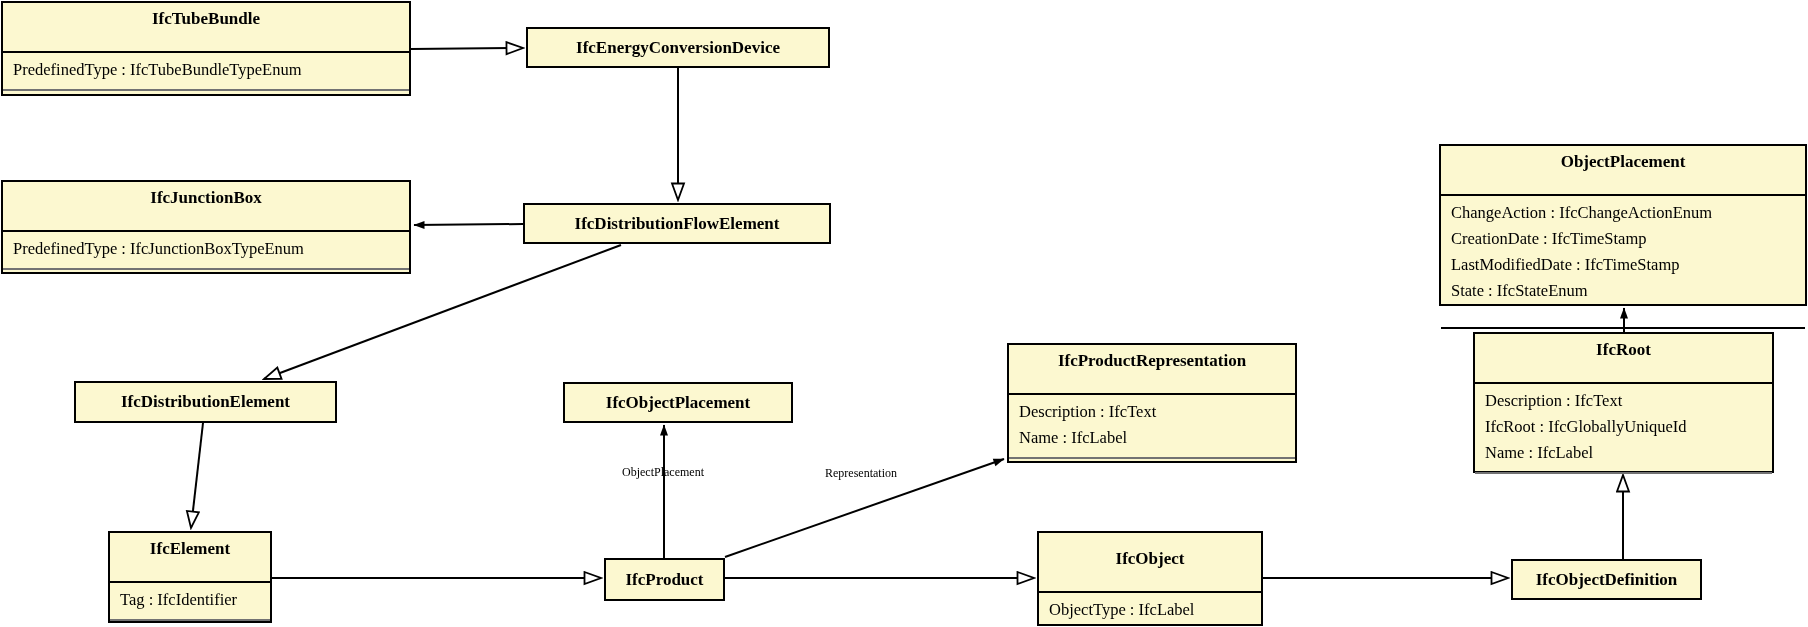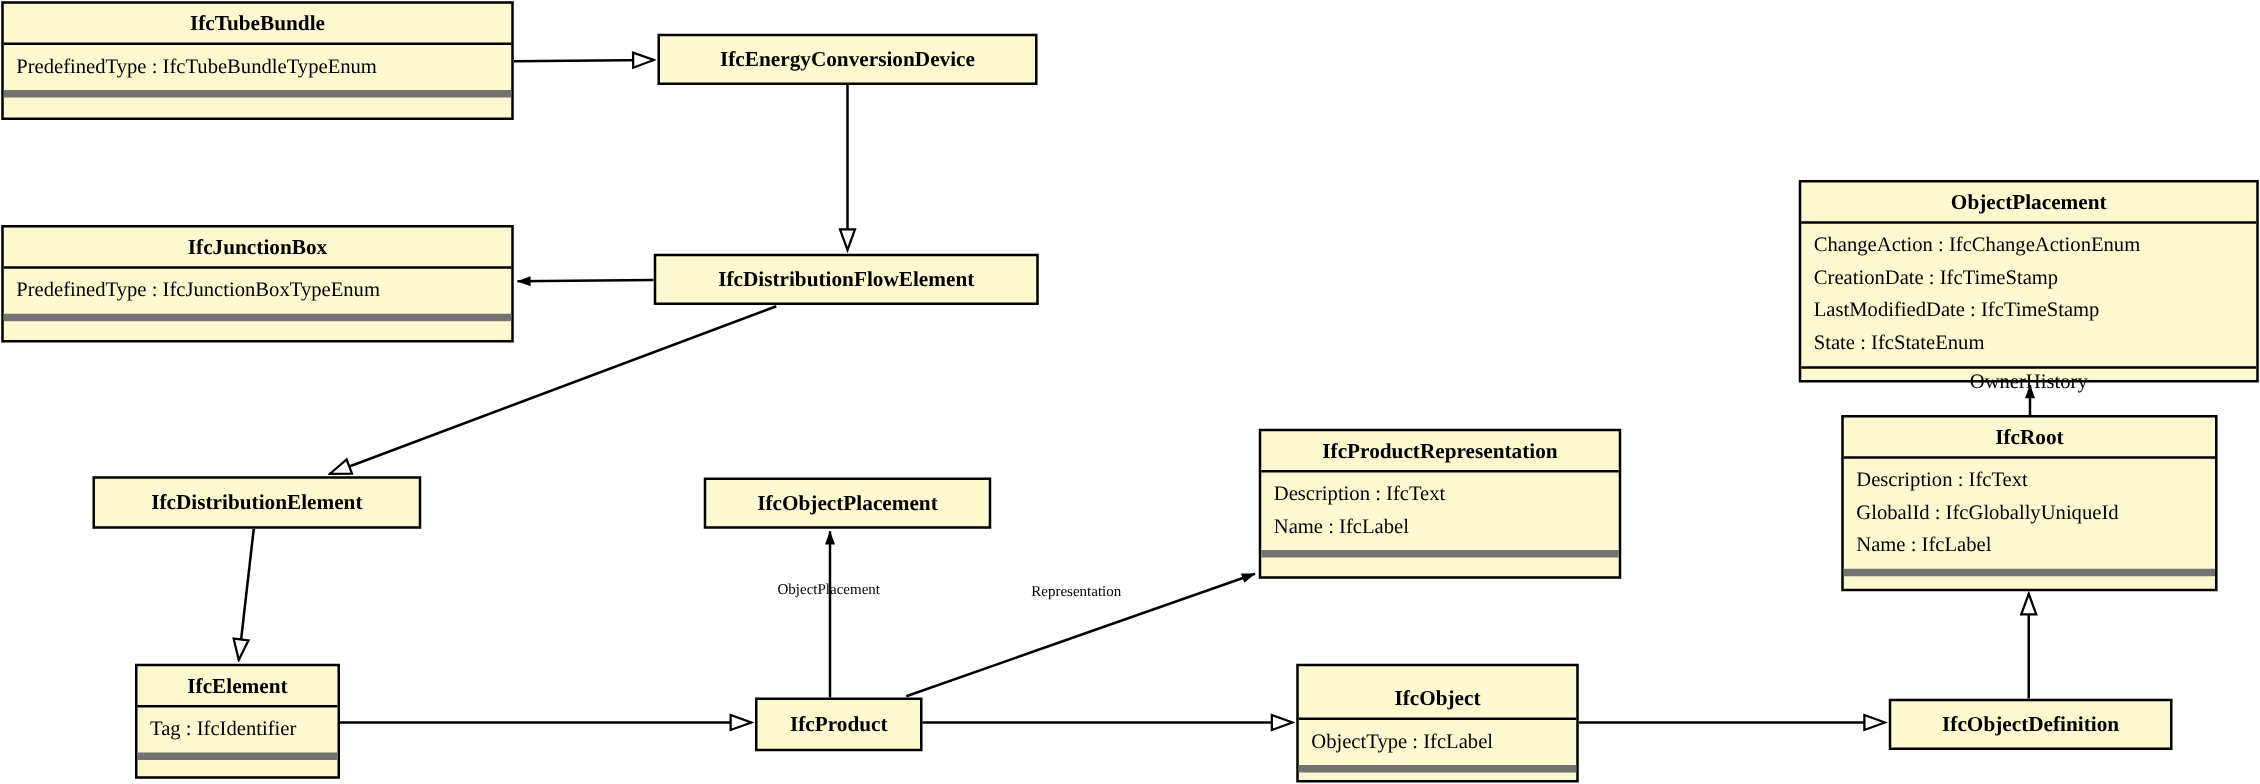--- a/index.html
+++ b/index.html
@@ -5,30 +5,30 @@
   html,body{margin:0;padding:0;}
   body{
     width:1808px;height:627px;position:relative;background:#ffffff;
     font-family:"Liberation Serif","DejaVu Serif",serif;color:#000;
     overflow:hidden;
   }
   #edges{position:absolute;left:0;top:0;width:1808px;height:627px;pointer-events:none;}
   .cls{
     position:absolute;box-sizing:border-box;
     background:#fcf8d0;border:2px solid #000;
-    display:flex;flex-direction:column;
+    display:flex;flex-direction:column;gap:17px;
   }
   .cls-title{
     font-weight:bold;font-size:17px;text-align:center;
     padding:6px 8px 5px 8px;white-space:nowrap;
   }
   .single{justify-content:center;}
   .single .cls-title{padding:0 8px;}
   .cls-attrs{
-    border-top:2px solid #000;border-bottom:6px solid #737373;
+    border-top:2px solid #000;border-bottom:2px solid #737373;
     font-size:16.5px;line-height:26px;padding:4px 10px 6px 10px;
     white-space:nowrap;
   }
   .cls-empty{flex:1;min-height:14px;}
   .cls-footer{
     border-top:2px solid #000;font-size:16.5px;line-height:20px;
     text-align:center;flex:1;white-space:nowrap;
   }
   .edge-label{
     position:absolute;font-size:12px;white-space:nowrap;
@@ -104,21 +104,21 @@
     <div>Description : IfcText</div>
     <div>Name : IfcLabel</div>
   </div>
   <div class="cls-empty"></div>
 </div>
 
 <div class="cls" style="left:1473px;top:332px;width:301px;height:141px;">
   <div class="cls-title">IfcRoot</div>
   <div class="cls-attrs">
     <div>Description : IfcText</div>
-    <div>GlobalId : IfcGloballyUniqueId</div>
+    <div>IfcRoot : IfcGloballyUniqueId</div>
     <div>Name : IfcLabel</div>
   </div>
   <div class="cls-empty"></div>
 </div>
 
 <div class="cls single" style="left:74px;top:381px;width:263px;height:42px;">
   <div class="cls-title">IfcDistributionElement</div>
 </div>
 
 <div class="cls single" style="left:563px;top:382px;width:230px;height:41px;">
@@ -126,30 +126,30 @@
 </div>
 
 <div class="cls" style="left:108px;top:531px;width:164px;height:92px;">
   <div class="cls-title">IfcElement</div>
   <div class="cls-attrs">
       <div>Tag : IfcIdentifier</div>
     </div>
   <div class="cls-empty"></div>
 </div>
 
-<div class="cls single" style="left:604px;top:558px;width:134px;height:43px;">
+<div class="cls single" style="left:604px;top:558px;width:121px;height:43px;">
   <div class="cls-title">IfcProduct</div>
 </div>
 
 <div class="cls" style="left:1037px;top:531px;width:226px;height:95px;">
   <div class="cls-title" style="padding-top:16px;">IfcObject</div>
   <div class="cls-attrs">
       <div>ObjectType : IfcLabel</div>
     </div>
   <div class="cls-empty"></div>
 </div>
 
-<div class="cls single" style="left:1511px;top:559px;width:227px;height:41px;">
+<div class="cls single" style="left:1511px;top:559px;width:191px;height:41px;">
   <div class="cls-title">IfcObjectDefinition</div>
 </div>
 
 <div class="edge-label" style="left:663px;top:472px;">ObjectPlacement</div>
 <div class="edge-label" style="left:861px;top:473px;">Representation</div>
 
 </body></html>

